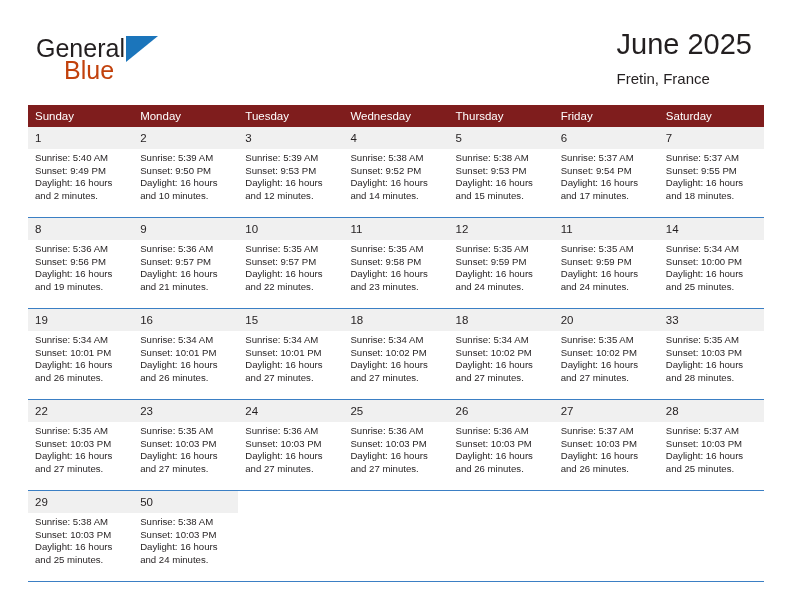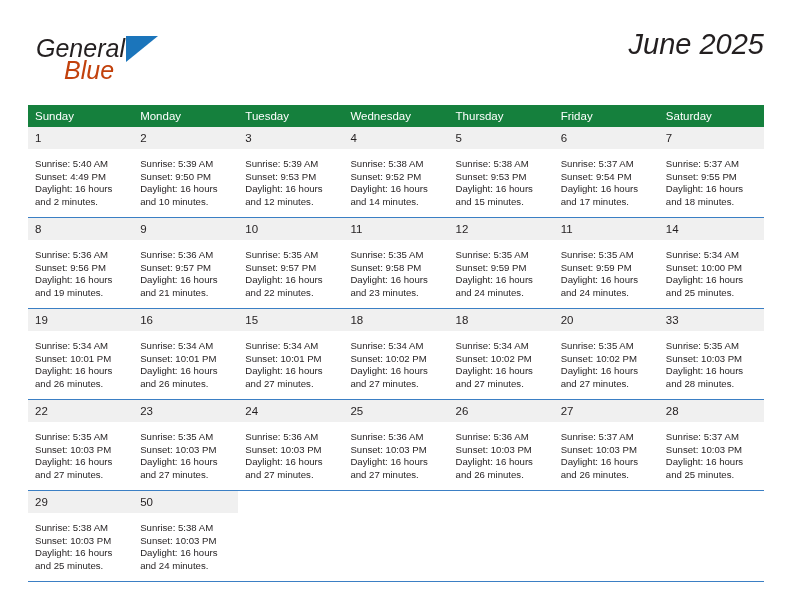--- a/index.html
+++ b/index.html
@@ -22,21 +22,20 @@
     box-sizing: border-box;
   }
 
   
   .header {
     position: absolute;
     left: 28px;
     top: 26px;
     right: 28px;
     height: 72px;
-    font-style: italic;
   }
   .brand {
     position: absolute;
     left: 0;
     top: 8px;
     width: 200px;
     height: 56px;
   }
   .brand-general {
     position: absolute;
@@ -60,21 +59,21 @@
     left: 98px;
     top: 2px;
     width: 0;
     height: 0;
     border-left: 32px solid #1b75bb;
     border-bottom: 26px solid transparent;
   }
 
   .title-block {
     position: absolute;
-    right: 0;
+    right: 12px;
     top: 0;
     text-align: left;
   }
   .month-title {
     font-size: 29px;
     line-height: 36px;
     color: #231f20;
     font-weight: normal;
     margin: 0;
     white-space: nowrap;
@@ -90,21 +89,21 @@
   
   .calendar {
     position: absolute;
     left: 28px;
     top: 105px;
     width: 736px;
     border-collapse: collapse;
     table-layout: fixed;
   }
   .calendar th {
-    background: #15803d;
+    background: #7f1d1d;
     color: #ffffff;
     font-size: 11.5px;
     font-weight: normal;
     text-align: left;
     padding: 5px 0 5px 7px;
     height: 18px;
     border: none;
     box-sizing: border-box;
   }
   .calendar td {
@@ -132,21 +131,21 @@
     line-height: 14px;
     color: #231f20;
     padding: 4px 0 4px 7px;
     height: 22px;
     box-sizing: border-box;
   }
   .details {
     font-size: 9.6px;
     line-height: 12.6px;
     color: #231f20;
-    padding: 9px 6px 0 7px;
+    padding: 3px 6px 0 7px;
   }
   .details div {
     white-space: nowrap;
   }
   .empty-cell .daynum,
   .empty-cell .details {
     visibility: hidden;
   }
 </style>
 </head>
@@ -157,20 +156,21 @@
   <div class="header">
 
     <div class="brand">
       <span class="brand-general">General</span>
       <span class="brand-triangle"></span>
       <span class="brand-blue">Blue</span>
     </div>
 
     <div class="title-block">
       <h1 class="month-title">June 2025</h1>
+      <p class="location">Fretin, France</p>
     </div>
 
   </div>
 
   <table class="calendar">
     <thead>
       <tr>
         <th>Sunday</th>
         <th>Monday</th>
         <th>Tuesday</th>
@@ -180,21 +180,21 @@
         <th>Saturday</th>
       </tr>
     </thead>
     <tbody id="calendar-body">
         <tr>
           <td>
             <div class="cell-inner cell-filled">
               <div class="daynum">1</div>
               <div class="details">
                 <div>Sunrise: 5:40 AM</div>
-                <div>Sunset: 4:49 PM</div>
+                <div>Sunset: 9:49 PM</div>
                 <div>Daylight: 16 hours</div>
                 <div>and 2 minutes.</div>
               </div>
             </div>
           </td>
           <td>
             <div class="cell-inner cell-filled">
               <div class="daynum">2</div>
               <div class="details">
                 <div>Sunrise: 5:39 AM</div>

